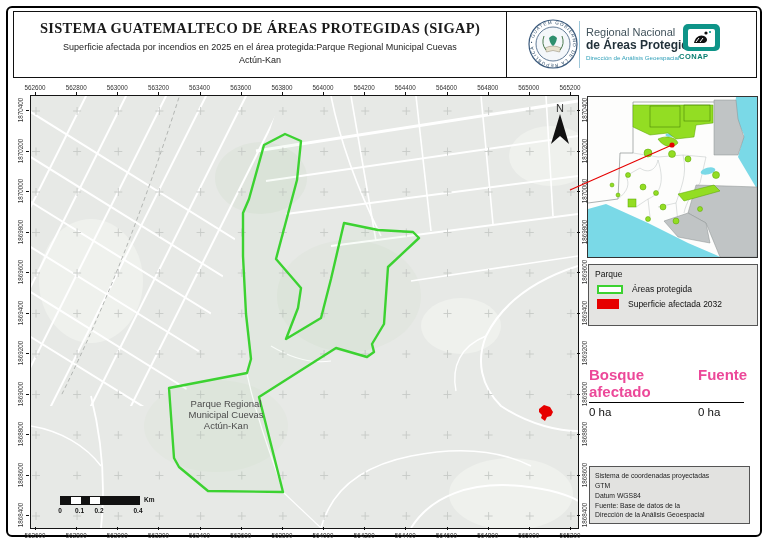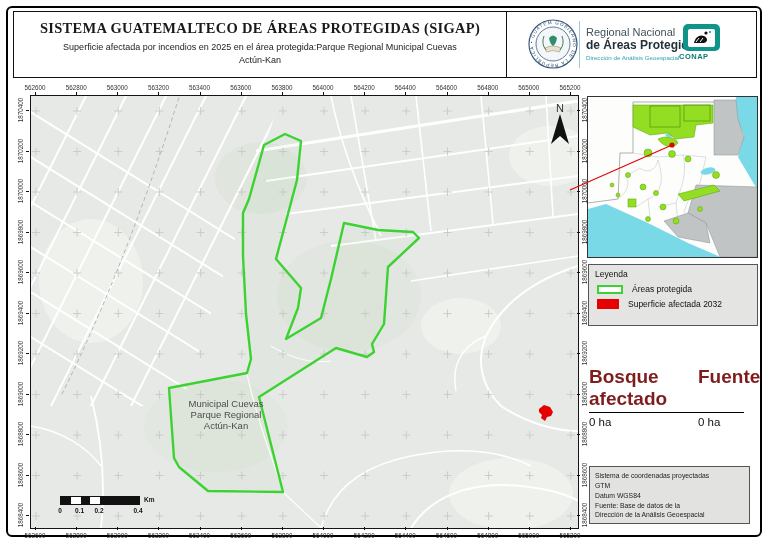--- a/index.html
+++ b/index.html
@@ -49,21 +49,21 @@
   
   .inset{position:absolute;left:587px;top:96px;width:169px;height:160px;
        border:1px solid #333;background:#fff;overflow:hidden;}
   .legend{position:absolute;left:588px;top:264px;width:168px;height:60px;
        background:#e4e4e2;border:1px solid #555;}
   .legend-title{font-size:8.5px;color:#111;margin:4px 0 4px 6px;}
   .legend-row{display:flex;align-items:center;margin:5px 0 0 8px;}
   .legend-swatch{width:22px;display:block;flex:0 0 22px;}
   .legend-label{font-size:8.5px;margin-left:9px;color:#111;}
   .stats{position:absolute;left:589px;top:366px;width:155px;}
-  .stats-head{display:flex;justify-content:space-between;font-weight:bold;font-size:19px;color:#7f1d1d;}
+  .stats-head{display:flex;justify-content:space-between;font-weight:bold;font-size:15px;color:#ec4899;}
   .stats-head span:last-child{width:46px;}
   .stats-rule{border-top:1.3px solid #000;margin-top:2px;}
   .stats-vals{display:flex;justify-content:space-between;font-size:11.5px;margin-top:3px;color:#111;}
   .stats-vals span:last-child{width:46px;}
   .credits{position:absolute;left:589px;top:466px;width:149px;height:48px;
        background:#e2e2e0;border:1px solid #555;padding:4px 5px;}
   .credit-line{font-size:6.8px;color:#222;line-height:1.45;}
   .leader-overlay{position:absolute;left:0;top:0;pointer-events:none;z-index:40;}
 </style>
 </head>
@@ -171,22 +171,22 @@
     </g>
     <path d="M150,-5 C120,90 80,200 30,300" fill="none" stroke="#b3b6b3" stroke-width="1" stroke-dasharray="4,3"></path>
 
     <path d="M1 15.0h8M5.0 11v8M1 55.5h8M5.0 51.5v8M1 96.0h8M5.0 92v8M1 136.5h8M5.0 132.5v8M1 177.0h8M5.0 173v8M1 217.5h8M5.0 213.5v8M1 258.0h8M5.0 254v8M1 298.5h8M5.0 294.5v8M1 339.0h8M5.0 335v8M1 379.5h8M5.0 375.5v8M1 420.0h8M5.0 416v8M42.1 15.0h8M46.1 11v8M42.1 55.5h8M46.1 51.5v8M42.1 96.0h8M46.1 92v8M42.1 136.5h8M46.1 132.5v8M42.1 177.0h8M46.1 173v8M42.1 217.5h8M46.1 213.5v8M42.1 258.0h8M46.1 254v8M42.1 298.5h8M46.1 294.5v8M42.1 339.0h8M46.1 335v8M42.1 379.5h8M46.1 375.5v8M42.1 420.0h8M46.1 416v8M83.3 15.0h8M87.3 11v8M83.3 55.5h8M87.3 51.5v8M83.3 96.0h8M87.3 92v8M83.3 136.5h8M87.3 132.5v8M83.3 177.0h8M87.3 173v8M83.3 217.5h8M87.3 213.5v8M83.3 258.0h8M87.3 254v8M83.3 298.5h8M87.3 294.5v8M83.3 339.0h8M87.3 335v8M83.3 379.5h8M87.3 375.5v8M83.3 420.0h8M87.3 416v8M124.4 15.0h8M128.4 11v8M124.4 55.5h8M128.4 51.5v8M124.4 96.0h8M128.4 92v8M124.4 136.5h8M128.4 132.5v8M124.4 177.0h8M128.4 173v8M124.4 217.5h8M128.4 213.5v8M124.4 258.0h8M128.4 254v8M124.4 298.5h8M128.4 294.5v8M124.4 339.0h8M128.4 335v8M124.4 379.5h8M128.4 375.5v8M124.4 420.0h8M128.4 416v8M165.6 15.0h8M169.6 11v8M165.6 55.5h8M169.6 51.5v8M165.6 96.0h8M169.6 92v8M165.6 136.5h8M169.6 132.5v8M165.6 177.0h8M169.6 173v8M165.6 217.5h8M169.6 213.5v8M165.6 258.0h8M169.6 254v8M165.6 298.5h8M169.6 294.5v8M165.6 339.0h8M169.6 335v8M165.6 379.5h8M169.6 375.5v8M165.6 420.0h8M169.6 416v8M206.8 15.0h8M210.8 11v8M206.8 55.5h8M210.8 51.5v8M206.8 96.0h8M210.8 92v8M206.8 136.5h8M210.8 132.5v8M206.8 177.0h8M210.8 173v8M206.8 217.5h8M210.8 213.5v8M206.8 258.0h8M210.8 254v8M206.8 298.5h8M210.8 294.5v8M206.8 339.0h8M210.8 335v8M206.8 379.5h8M210.8 375.5v8M206.8 420.0h8M210.8 416v8M247.9 15.0h8M251.9 11v8M247.9 55.5h8M251.9 51.5v8M247.9 96.0h8M251.9 92v8M247.9 136.5h8M251.9 132.5v8M247.9 177.0h8M251.9 173v8M247.9 217.5h8M251.9 213.5v8M247.9 258.0h8M251.9 254v8M247.9 298.5h8M251.9 294.5v8M247.9 339.0h8M251.9 335v8M247.9 379.5h8M251.9 375.5v8M247.9 420.0h8M251.9 416v8M289.1 15.0h8M293.1 11v8M289.1 55.5h8M293.1 51.5v8M289.1 96.0h8M293.1 92v8M289.1 136.5h8M293.1 132.5v8M289.1 177.0h8M293.1 173v8M289.1 217.5h8M293.1 213.5v8M289.1 258.0h8M293.1 254v8M289.1 298.5h8M293.1 294.5v8M289.1 339.0h8M293.1 335v8M289.1 379.5h8M293.1 375.5v8M289.1 420.0h8M293.1 416v8M330.2 15.0h8M334.2 11v8M330.2 55.5h8M334.2 51.5v8M330.2 96.0h8M334.2 92v8M330.2 136.5h8M334.2 132.5v8M330.2 177.0h8M334.2 173v8M330.2 217.5h8M334.2 213.5v8M330.2 258.0h8M334.2 254v8M330.2 298.5h8M334.2 294.5v8M330.2 339.0h8M334.2 335v8M330.2 379.5h8M334.2 375.5v8M330.2 420.0h8M334.2 416v8M371.3 15.0h8M375.3 11v8M371.3 55.5h8M375.3 51.5v8M371.3 96.0h8M375.3 92v8M371.3 136.5h8M375.3 132.5v8M371.3 177.0h8M375.3 173v8M371.3 217.5h8M375.3 213.5v8M371.3 258.0h8M375.3 254v8M371.3 298.5h8M375.3 294.5v8M371.3 339.0h8M375.3 335v8M371.3 379.5h8M375.3 375.5v8M371.3 420.0h8M375.3 416v8M412.5 15.0h8M416.5 11v8M412.5 55.5h8M416.5 51.5v8M412.5 96.0h8M416.5 92v8M412.5 136.5h8M416.5 132.5v8M412.5 177.0h8M416.5 173v8M412.5 217.5h8M416.5 213.5v8M412.5 258.0h8M416.5 254v8M412.5 298.5h8M416.5 294.5v8M412.5 339.0h8M416.5 335v8M412.5 379.5h8M416.5 375.5v8M412.5 420.0h8M416.5 416v8M453.6 15.0h8M457.6 11v8M453.6 55.5h8M457.6 51.5v8M453.6 96.0h8M457.6 92v8M453.6 136.5h8M457.6 132.5v8M453.6 177.0h8M457.6 173v8M453.6 217.5h8M457.6 213.5v8M453.6 258.0h8M457.6 254v8M453.6 298.5h8M457.6 294.5v8M453.6 339.0h8M457.6 335v8M453.6 379.5h8M457.6 375.5v8M453.6 420.0h8M457.6 416v8M494.8 15.0h8M498.8 11v8M494.8 55.5h8M498.8 51.5v8M494.8 96.0h8M498.8 92v8M494.8 136.5h8M498.8 132.5v8M494.8 177.0h8M498.8 173v8M494.8 217.5h8M498.8 213.5v8M494.8 258.0h8M498.8 254v8M494.8 298.5h8M498.8 294.5v8M494.8 339.0h8M498.8 335v8M494.8 379.5h8M498.8 375.5v8M494.8 420.0h8M498.8 416v8M535.9 15.0h8M539.9 11v8M535.9 55.5h8M539.9 51.5v8M535.9 96.0h8M539.9 92v8M535.9 136.5h8M539.9 132.5v8M535.9 177.0h8M539.9 173v8M535.9 217.5h8M539.9 213.5v8M535.9 258.0h8M539.9 254v8M535.9 298.5h8M539.9 294.5v8M535.9 339.0h8M539.9 335v8M535.9 379.5h8M539.9 375.5v8M535.9 420.0h8M539.9 416v8" fill="none" stroke="#c6cac6" stroke-width="0.9"></path>
 
     <polygon points="254,38 270,45 266,84 245,163 270,192 267,212 255,243 290,222 300,183 313,127 347,134 382,136 388,142 357,171 353,228 341,248 343,256 336,261 305,252 228,301 252,396 177,395 148,371 143,362 138,292 216,277 220,263 215,218 212,160 212,117 218,103 233,49" fill="rgba(120,200,110,0.05)" stroke="#3cd231" stroke-width="2.4" stroke-linejoin="round"></polygon>
 
     <path fill="#e60000" d="M508,313 l5,-4 l6,2 l3,5 l-2,4 l-4,1 l-2,4 l-4,-3 l1,-3 l-3,-3 z"></path>
   </svg>
   <div class="park-label">
+      <div>Parque Regional</div>
       <div>Municipal Cuevas</div>
-      <div>Parque Regional</div>
       <div>Actún-Kan</div>
     </div>
   <div class="north">
     <div class="north-n">N</div>
     <svg width="18" height="32" viewBox="0 0 18 32">
       <path d="M9,0 L18,30 L9,22 L0,30 Z" fill="#111"></path>
     </svg>
   </div>
   <div class="scale-wrap">
     <div class="scale-bar">
@@ -357,21 +357,21 @@
     </g>
   </svg>
 </div>
 
 <svg class="leader-overlay" width="768" height="543" viewBox="0 0 768 543">
   <line x1="570" y1="190" x2="672" y2="145" stroke="#e60000" stroke-width="1.1"></line>
   <circle cx="672" cy="145" r="2.6" fill="#e60000"></circle>
 </svg>
 
 <div class="legend">
-  <div class="legend-title">Leyenda</div>
+  <div class="legend-title">Parque</div>
   <div>
       <div class="legend-row">
         <i class="legend-swatch" style="background: rgb(255, 255, 255); border: 2.5px solid rgb(60, 210, 49); height: 5px;"></i>
         <span class="legend-label">Áreas protegida</span>
       </div>
       <div class="legend-row">
         <i class="legend-swatch" style="background: rgb(230, 0, 0); height: 10px;"></i>
         <span class="legend-label">Superficie afectada 2032</span>
       </div>
     </div>

